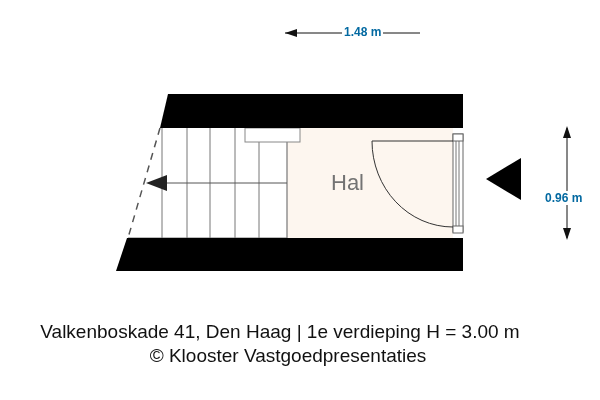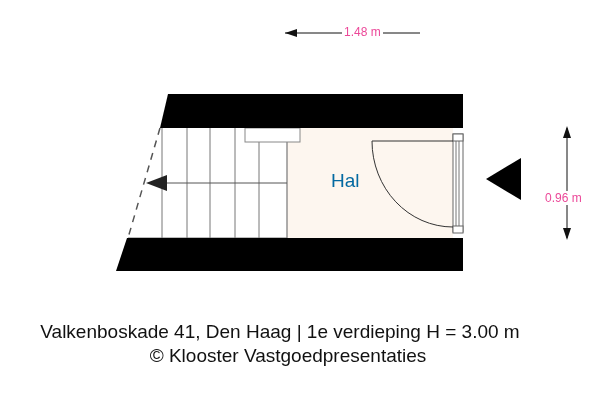--- a/index.html
+++ b/index.html
@@ -1,19 +1,19 @@
 <!DOCTYPE html>
 <html><head>
 <meta charset="utf-8">
 <style>
   html, body { margin:0; padding:0; background:#ffffff; }
   body { width:600px; height:400px; position:relative; overflow:hidden; font-family:"Liberation Sans", sans-serif; }
   #plan { position:absolute; left:0; top:0; width:600px; height:400px; }
-  .dim-label { position:absolute; font-size:12px; color:#ec4899; background:#fff; padding:0 2px; }
-  .room-label { position:absolute; font-size:19px; color:#0369a1; }
+  .dim-label { position:absolute; font-size:12px; color:#0369a1; background:#fff; padding:0 2px;font-weight:bold; }
+  .room-label { position:absolute; font-size:22px; color:#737373; }
   .caption { position:absolute; left:0; width:560px; text-align:center; font-size:19px; color:#111; line-height:23px; }
 </style>
 </head>
 <body>
 
 <svg id="plan" viewBox="0 0 600 400" xmlns="http://www.w3.org/2000/svg">
 
   <g>
     <line x1="285" y1="33" x2="420" y2="33" stroke="#111" stroke-width="1"></line>
     <polygon points="285,33 297,29 297,37" fill="#111"></polygon>

